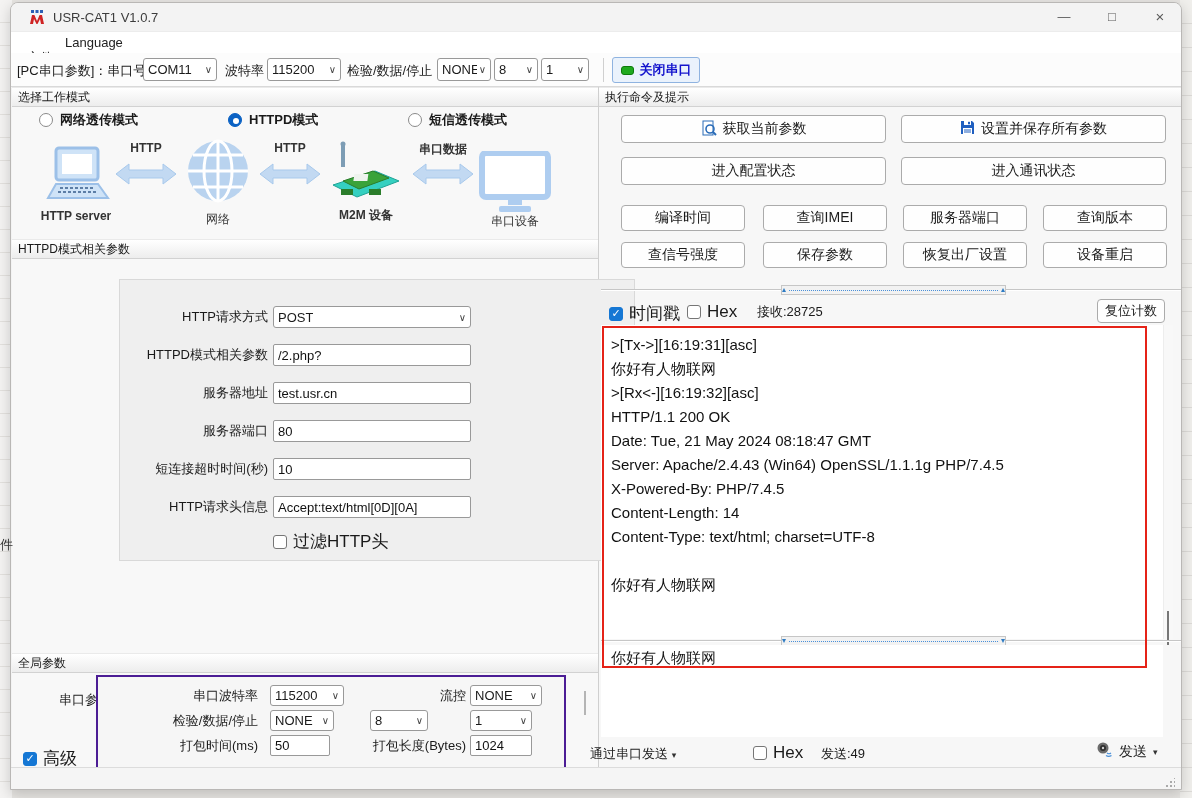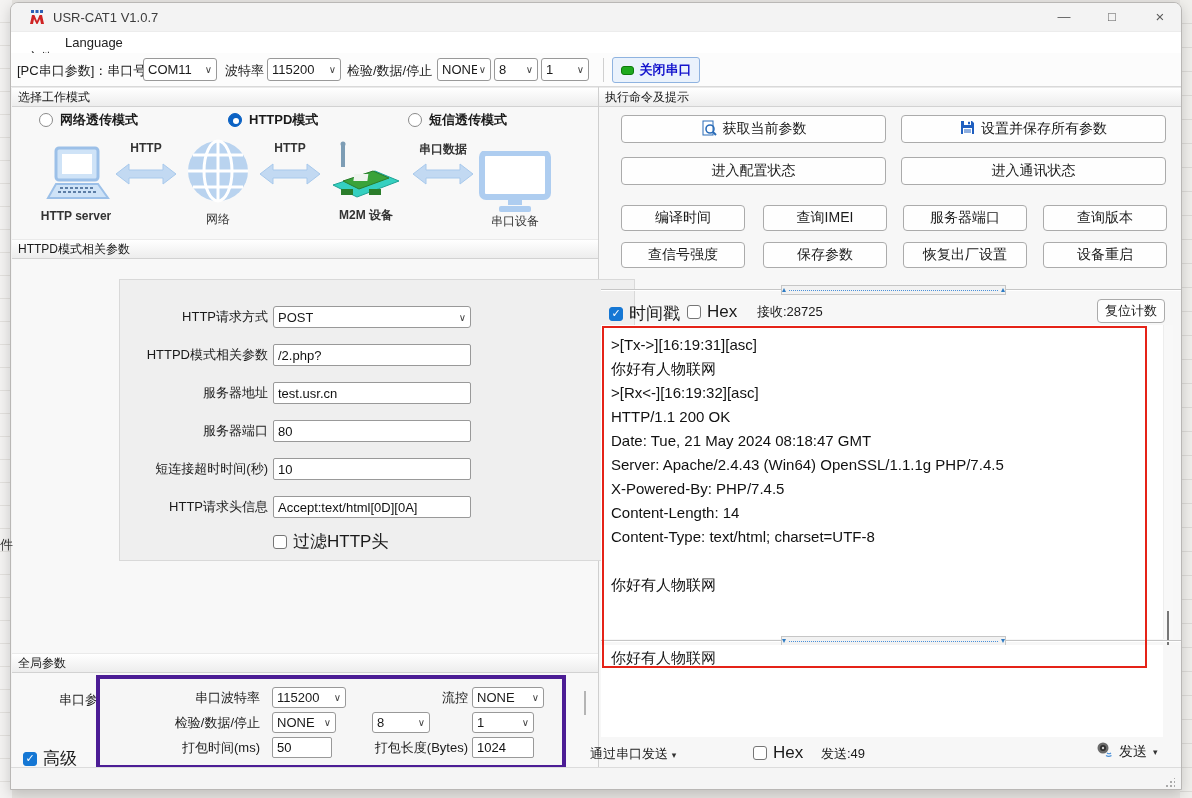--- a/index.html
+++ b/index.html
@@ -98,21 +98,21 @@
 
   .statusbar { position:absolute; left:0; top:764px; width:100%; height:24px; background:#f5f5f5; border-top:1px solid #dcdcdc; }
   .grip { position:absolute; right:6px; top:10px; width:10px; height:10px;
     background:radial-gradient(circle at 2px 8px,#aaa 1px,transparent 1.5px),
                radial-gradient(circle at 6px 8px,#aaa 1px,transparent 1.5px),
                radial-gradient(circle at 6px 4px,#aaa 1px,transparent 1.5px),
                radial-gradient(circle at 10px 8px,#aaa 1px,transparent 1.5px),
                radial-gradient(circle at 10px 4px,#aaa 1px,transparent 1.5px),
                radial-gradient(circle at 10px 0px,#aaa 1px,transparent 1.5px); }
 
-  .gbox { position:absolute; left:85px; top:672px; width:470px; height:94px; border:4px solid #4c1d95; background:#f6f6f6; }
+  .gbox { position:absolute; left:85px; top:672px; width:470px; height:94px; border:2px solid #4c1d95; background:#f6f6f6; }
   .g-lbl { position:absolute; font-size:13px; line-height:21px; text-align:right; }
   .g-dd { height:21px; }
   .small-vsep { position:absolute; left:573px; top:688px; width:2px; height:24px; background:#b5b5b5; }
 
   .send-bar-lbl { position:absolute; font-size:13px; top:742px; }
   .arrow-sm { font-size:9px; color:#333; }
 </style>
 </head>
 <body>
 

